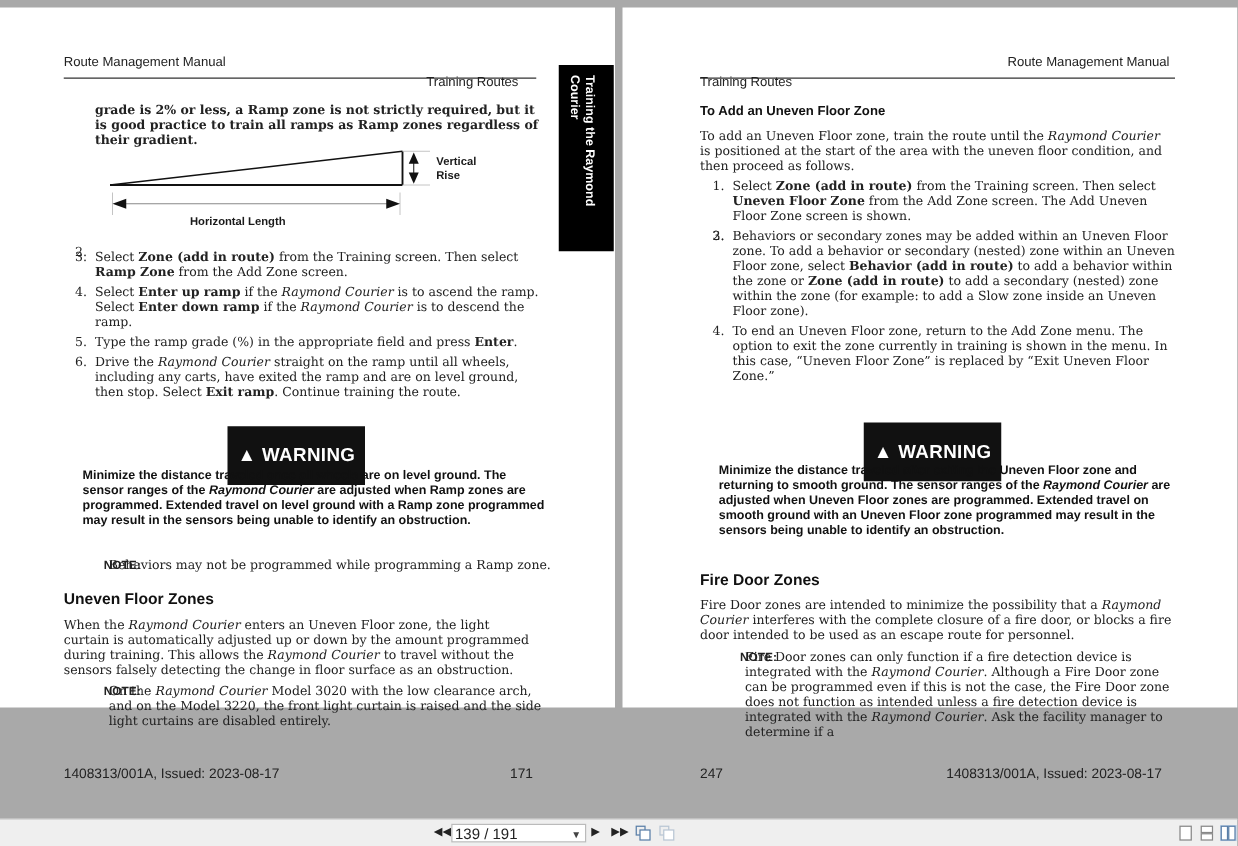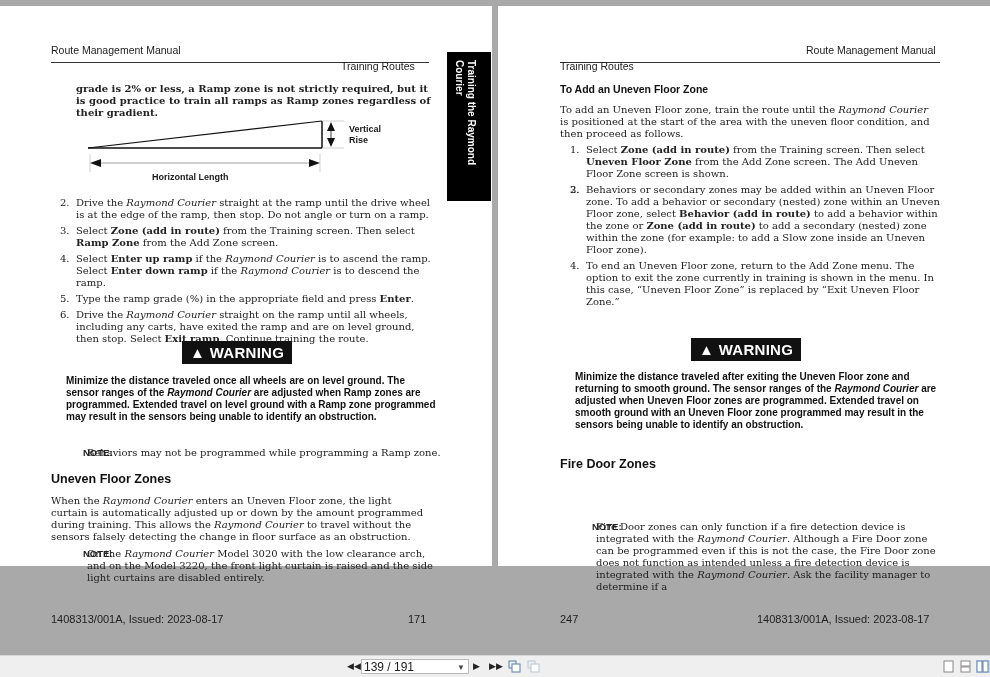--- a/index.html
+++ b/index.html
@@ -8,21 +8,21 @@
   #page-left { left:0; width:492px; }
   #page-right { left:498px; width:492px; }
   .sans { font-family:"Liberation Sans", sans-serif; }
   .hdr-title { position:absolute; top:38px; font-family:"Liberation Sans", sans-serif; font-size:10.5px; color:#222; }
   .hdr-rule { position:absolute; top:56px; height:1px; background:#333; }
   .section-lbl { position:absolute; top:60px; font-family:"Liberation Sans", sans-serif; font-size:10.5px; color:#222; }
   .para { position:absolute; font-size:10px; line-height:12px; color:#222; }
   .list { position:absolute; margin:0; padding:0; list-style:none; font-size:10px; line-height:12px; color:#222; }
   .list li { position:relative; padding-left:26px; margin-bottom:4px; }
   .list li .num { position:absolute; left:10px; top:0; }
-  .warn-badge { position:absolute; background:#111; color:#fff; font-family:"Liberation Sans", sans-serif; font-weight:bold; font-size:15px; height:23px; line-height:23px; padding:0 8px; letter-spacing:0.3px; }
+  .warn-badge { position:absolute; background:#111; color:#fff; font-family:"Liberation Sans", sans-serif; font-weight:bold; font-size:15px; height:23px; line-height:23px; padding:12px 8px; letter-spacing:0.3px; }
   .warn-text { position:absolute; font-family:"Liberation Sans", sans-serif; font-weight:bold; font-size:10px; line-height:12px; color:#111; }
   .note { position:absolute; font-size:10px; line-height:12px; color:#222; }
   .note .nlabel { position:absolute; left:0; top:0; font-family:"Liberation Sans", sans-serif; font-weight:bold; font-size:9.5px;padding-left:32px; }
   .note .ntext { display:block; padding-left:36px; }
   .h2 { position:absolute; font-family:"Liberation Sans", sans-serif; font-weight:bold; font-size:12.5px; color:#111; }
   .h3 { position:absolute; font-family:"Liberation Sans", sans-serif; font-weight:bold; font-size:10.5px; color:#111; }
   .footer { position:absolute; top:607px; font-family:"Liberation Sans", sans-serif; font-size:11px; color:#222; }
   .tab { position:absolute; left:447px; top:52px; width:44px; height:149px; background:#000; color:#fff; }
   .tab-text { position:absolute; left:6px; top:8px; writing-mode:vertical-rl; font-family:"Liberation Sans", sans-serif; font-weight:bold; font-size:10px; line-height:12px; }
   .statusbar { position:absolute; left:0; top:655px; width:990px; height:22px; background:#efefef; border-top:1px solid #d8d8d8; }
@@ -56,21 +56,21 @@
     <polygon points="6,49 17,45 17,53" fill="#111"></polygon>
     <polygon points="236,49 225,45 225,53" fill="#111"></polygon>
   </svg>
   <div class="sans" style="position:absolute; left:349px; top:118px; font-size:9px; font-weight:bold; line-height:11px;">
     <div>Vertical</div>
     <div>Rise</div>
   </div>
   <div class="sans" style="position:absolute; left:152px; top:166px; font-size:9px; font-weight:bold;">Horizontal Length</div>
 
   <ol class="list" id="left-steps" style="left:50px; top:191px; width:384px;">
-      <li><span class="num">2.</span><span>Drive the <i>Raymond Courier</i> straight at the ramp until the drive wheel is at the edge of the ramp, then stop. Do not angle or turn on a ramp.</span></li>
+      <li><span class="num">2.</span></li>
       <li><span class="num">3.</span><span>Select <b>Zone (add in route)</b> from the Training screen. Then select <b>Ramp Zone</b> from the Add Zone screen.</span></li>
       <li><span class="num">4.</span><span>Select <b>Enter up ramp</b> if the <i>Raymond Courier</i> is to ascend the ramp. Select <b>Enter down ramp</b> if the <i>Raymond Courier</i> is to descend the ramp.</span></li>
       <li><span class="num">5.</span><span>Type the ramp grade (%) in the appropriate field and press <b>Enter</b>.</span></li>
       <li><span class="num">6.</span><span>Drive the <i>Raymond Courier</i> straight on the ramp until all wheels, including any carts, have exited the ramp and are on level ground, then stop. Select <b>Exit ramp</b>. Continue training the route.</span></li>
     </ol>
 
   <div class="warn-badge" style="left:182px; top:335px;">
     <span>▲</span>
     <span>WARNING</span>
   </div>
@@ -115,20 +115,21 @@
       <li><span class="num">4.</span><span>To end an Uneven Floor zone, return to the Add Zone menu. The option to exit the zone currently in training is shown in the menu. In this case, “Uneven Floor Zone” is replaced by “Exit Uneven Floor Zone.”</span></li>
     </ol>
 
   <div class="warn-badge" style="left:193px; top:332px;">
     <span>▲</span>
     <span>WARNING</span>
   </div>
   <div class="warn-text" id="right-warning" style="left:77px; top:365px; width:370px;">Minimize the distance traveled after exiting the Uneven Floor zone and returning to smooth ground. The sensor ranges of the <i>Raymond Courier</i> are adjusted when Uneven Floor zones are programmed. Extended travel on smooth ground with an Uneven Floor zone programmed may result in the sensors being unable to identify an obstruction.</div>
 
   <div class="h2" style="left:62px; top:451px;">Fire Door Zones</div>
+  <div class="para" id="right-body" style="left:62px; top:473px; width:384px;">Fire Door zones are intended to minimize the possibility that a <i>Raymond Courier</i> interferes with the complete closure of a fire door, or blocks a fire door intended to be used as an escape route for personnel.</div>
 
   <div class="note" style="left:62px; top:515px; width:380px;">
     <span class="nlabel">NOTE:</span>
     <span class="ntext" id="right-note">Fire Door zones can only function if a fire detection device is integrated with the <i>Raymond Courier</i>. Although a Fire Door zone can be programmed even if this is not the case, the Fire Door zone does not function as intended unless a fire detection device is integrated with the <i>Raymond Courier</i>. Ask the facility manager to determine if a</span>
   </div>
 
   <div class="footer" style="left:62px;">247</div>
   <div class="footer" style="left:259px;">1408313/001A, Issued: 2023-08-17</div>
 </div>
 

